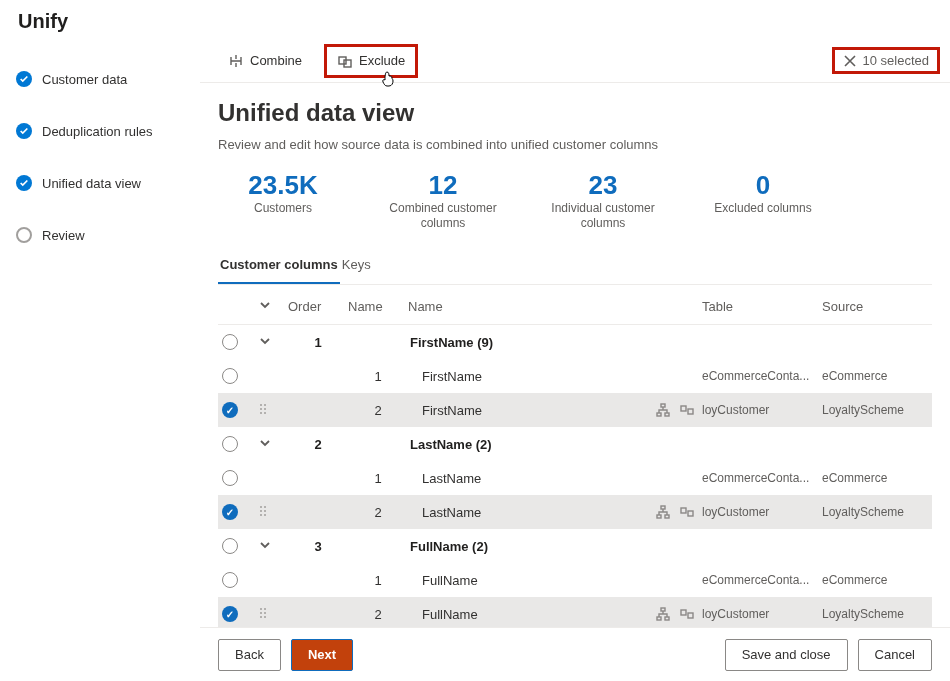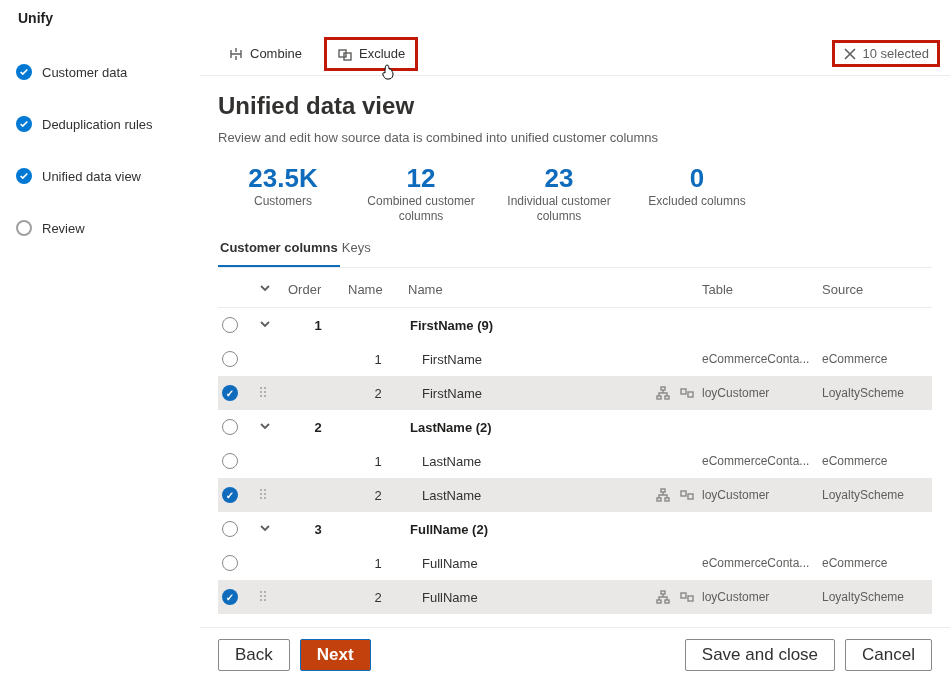--- a/index.html
+++ b/index.html
@@ -1,18 +1,18 @@
 <!DOCTYPE html>
 <html><head>
 <meta charset="utf-8">
 <style>
   * { box-sizing: border-box; }
   html, body { margin:0; padding:0; font-family: "Segoe UI", Arial, sans-serif; font-size:13px; color:#323130; background:#fff; }
   .app { width:950px; height:681px; position:relative; display:flex; flex-direction:column; }
-  .titlebar { padding:10px 18px 6px; font-size:14px; font-weight:600; color:#201f1e; }
+  .titlebar { padding:10px 18px 6px; font-size:20px; font-weight:600; color:#201f1e; }
 
   .body { flex:1; display:flex; min-height:0; }
 
   
   .sidebar { width:200px; border-right:0; padding-top:14px; }
   .step { display:flex; align-items:center; gap:10px; height:52px; padding-left:16px; cursor:pointer; }
   .step-dot { width:16px; height:16px; border-radius:50%; display:flex; align-items:center; justify-content:center; flex:0 0 16px; }
   .step-done { background:#0078d4; }
   .step-done svg { width:10px; height:10px; fill:#fff; }
   .step-pending { border:2px solid #a19f9d; background:#fff; }
@@ -32,21 +32,21 @@
   .selbadge svg { width:14px; height:14px; stroke:#605e5c; stroke-width:1.6; fill:none; }
 
   
   .content { flex:1; overflow:auto; padding:8px 18px 0 18px; position:relative; }
   .content::-webkit-scrollbar { width:8px; }
   .content::-webkit-scrollbar-thumb { background:#c8c6c4; }
 
   h1.page-title { font-size:24px; font-weight:600; margin:8px 0 10px; }
   .subtitle { font-size:13px; color:#605e5c; margin-bottom:18px; }
 
-  .stats { display:flex; gap:8px; margin-bottom:8px; }
+  .stats { display:flex; gap:30px; margin-bottom:18px; }
   .stat { text-align:center; width:130px; }
   .stat .num { color:#0f6cbd; font-size:26px; font-weight:600; }
   .stat .lbl { font-size:12px; color:#605e5c; line-height:1.25; }
 
   .tabs { display:flex; border-bottom:1px solid #edebe9; }
   .tab { padding:8px 2px 10px; font-size:13px; color:#605e5c; cursor:pointer; border-bottom:2px solid transparent; }
   .tab.active { color:#323130; font-weight:600; border-bottom-color:#0f6cbd; }
 
   
   .grid { margin-top:4px; }
@@ -62,21 +62,21 @@
   .row .chev { cursor:pointer; }
   .row .chev svg { width:14px; height:14px; stroke:#605e5c; fill:none; stroke-width:1.8; }
   .row .name { padding-left:2px; }
   .row.child .name { padding-left:14px; font-weight:400; }
   .row .icons { display:flex; gap:10px; justify-content:flex-end; padding-right:8px; }
   .row .icons svg { width:14px; height:14px; stroke:#8a8886; fill:none; stroke-width:1.4; }
   .row .tbl, .row .src { font-size:12px; color:#605e5c; white-space:nowrap; overflow:hidden; text-overflow:ellipsis; }
 
   
   .footer { height:54px; border-top:1px solid #edebe9; display:flex; align-items:center; padding:0 18px; gap:10px; }
-  .btn { height:32px; padding:0 16px; font-size:17px; border:1px solid #8a8886; background:#fff; color:#323130; cursor:pointer; border-radius:2px; }
+  .btn { height:32px; padding:0 16px; font-size:13px; border:1px solid #8a8886; background:#fff; color:#323130; cursor:pointer; border-radius:2px; }
   .btn.primary { background:#c2410c; border-color:#0f6cbd; color:#fff; font-weight:700;text-align:center; }
   .footer .spacer { flex:1; }
 </style>
 </head>
 <body>
 <div class="app">
 
 <div class="titlebar">Unify</div>
 
 <div class="body">

